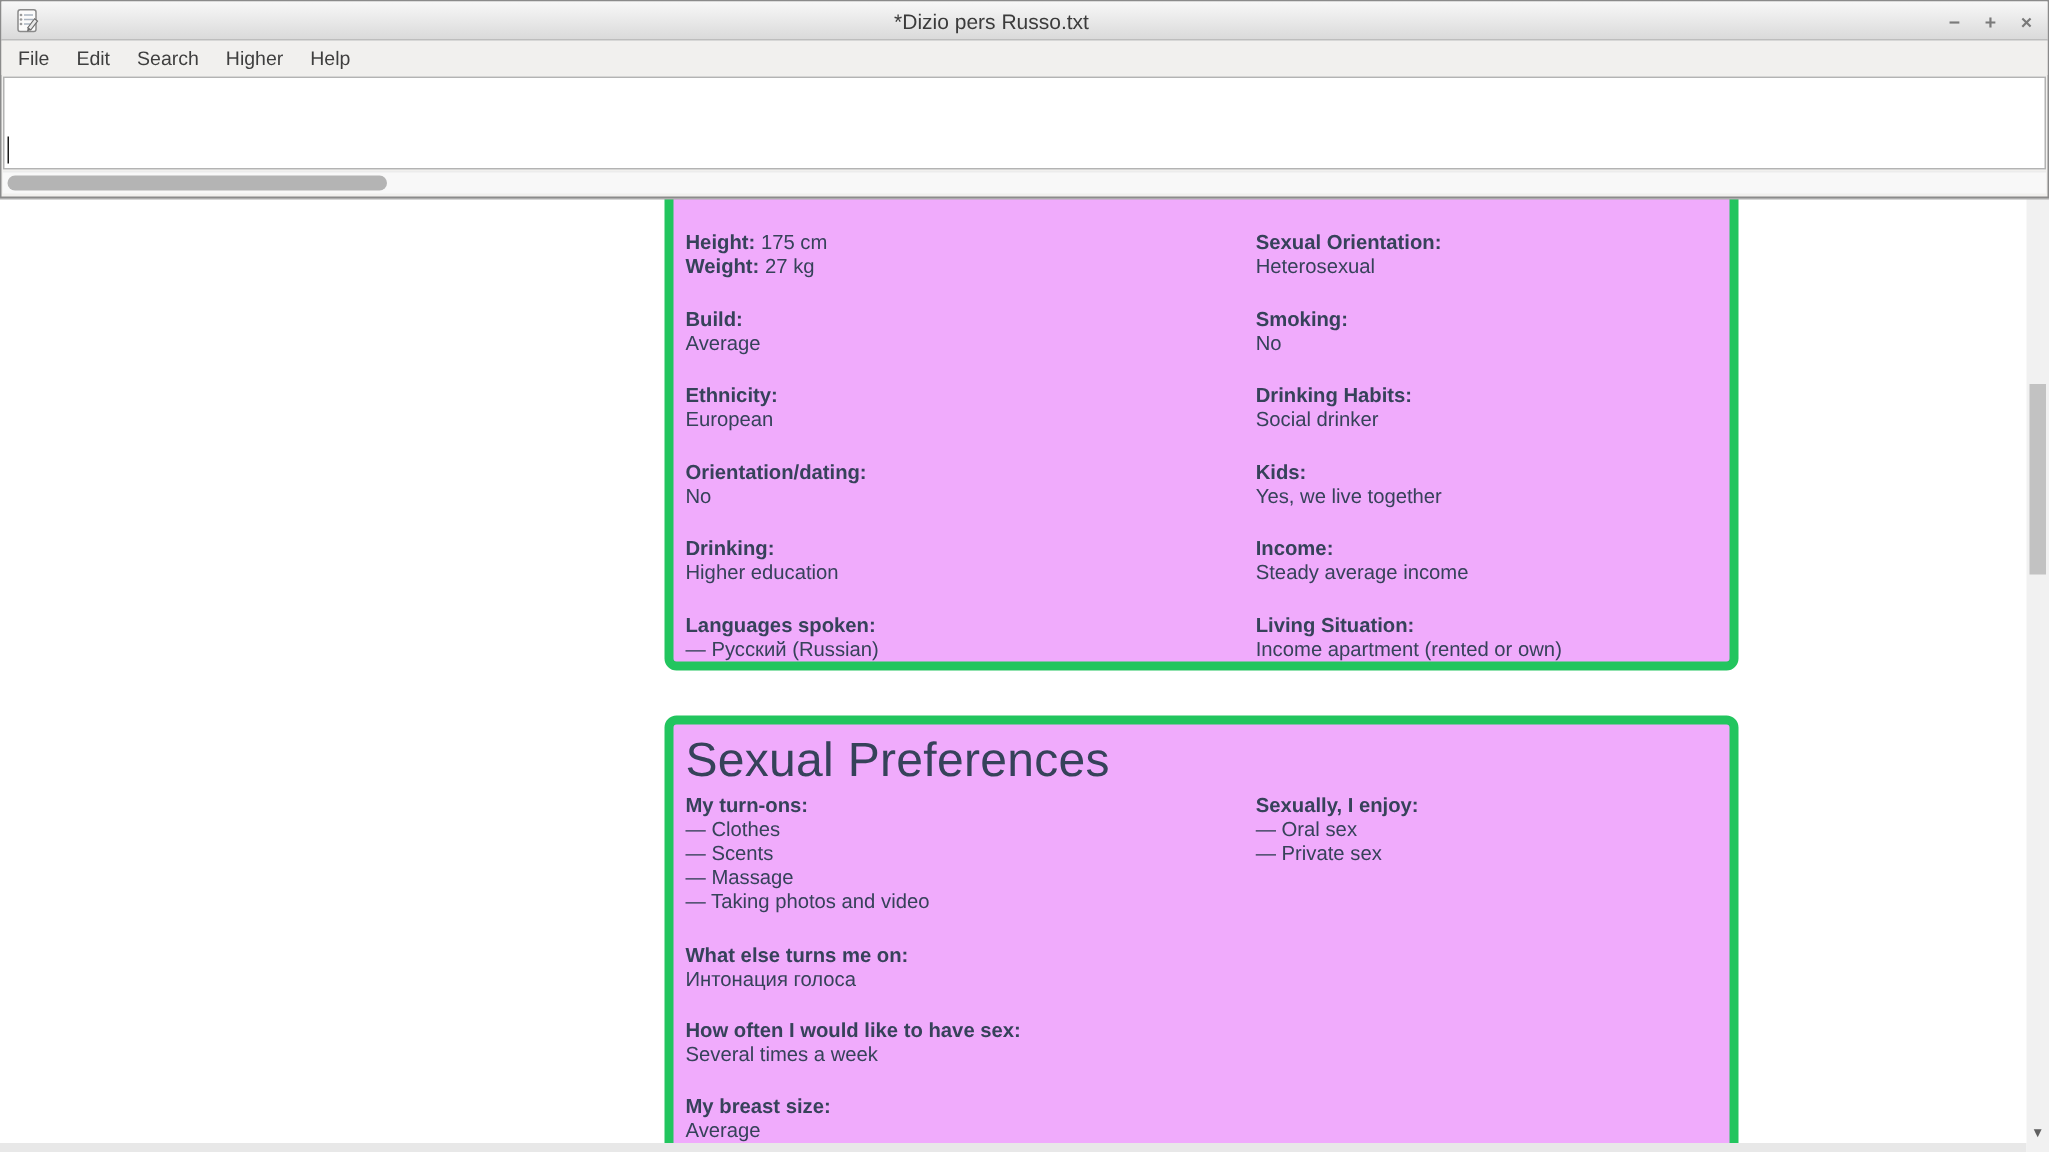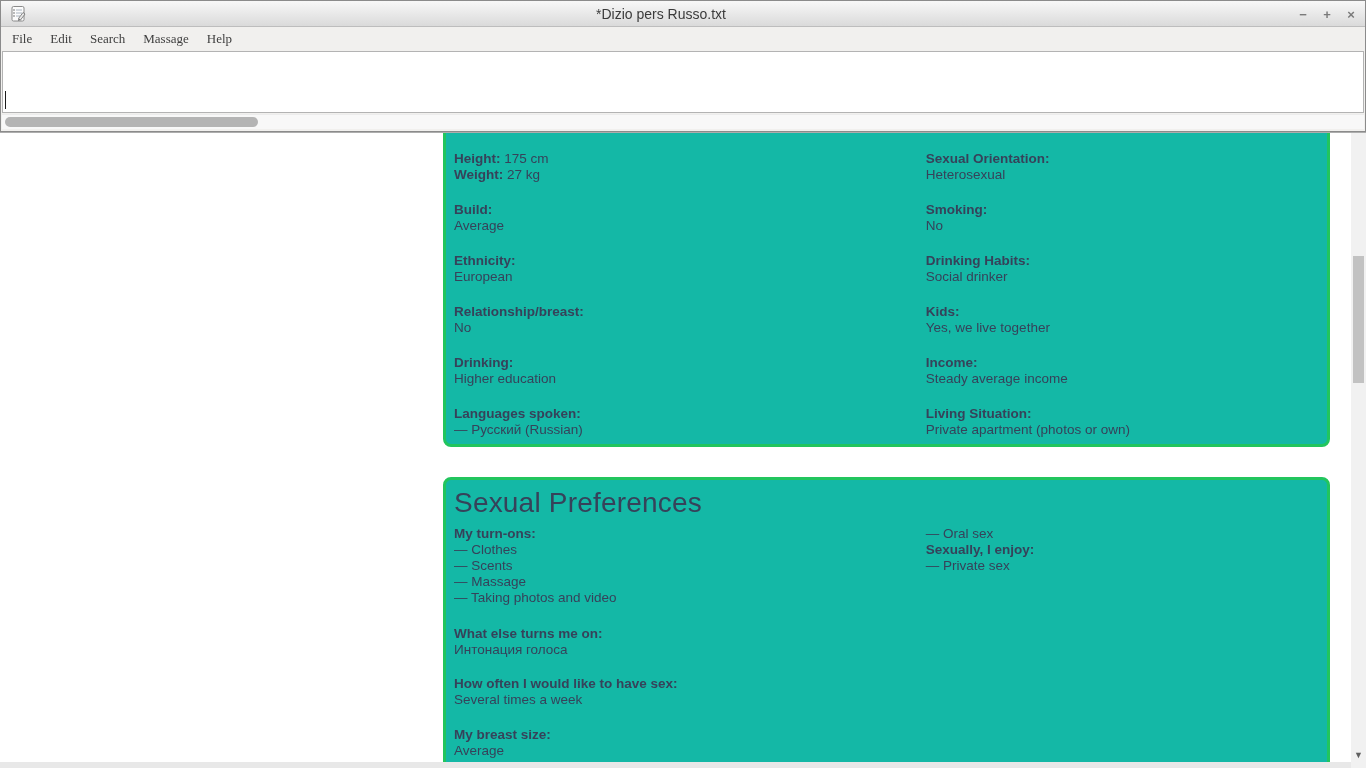--- a/index.html
+++ b/index.html
@@ -2,50 +2,50 @@
 <html><head>
 <meta charset="utf-8">
 <style>
   * { margin:0; padding:0; box-sizing:border-box; }
   html,body { width:1366px; height:768px; }
   body { font-family:"Liberation Sans", sans-serif; background:#ffffff; }
   .screen { position:relative; width:1366px; height:768px; overflow:hidden; background:#ffffff; }
 
   
   .page { position:absolute; inset:0; background:#ffffff; z-index:1; }
-  .card { position:absolute; left:443px; width:887px; background:#14b8a6;
-          border:3px solid #22c55e; border-radius:8px; color:#36425a; }
+  .card { position:absolute; left:443px; width:716px; background:#f0abfc;
+          border:6px solid #22c55e; border-radius:8px; color:#36425a; }
   .card-about { top:100px; height:347px; padding:48px 0 0 8px; }
   .card-pref  { top:477px; height:420px; padding:8px 0 0 8px; }
   .cols { display:flex; }
   .col { width:451px; }
   .col + .col { width:420px;margin-left:41px; }
   .field { margin-bottom:19px; font-size:13.5px; line-height:16px; }
   .field.list-4 { margin-bottom:20px; }
   .field.gap-18 { margin-bottom:18px; }
   .lbl { font-weight:bold; }
   .line { line-height:16px; }
-  .pref-heading { font-size:28px; line-height:30px; font-weight:400; color:#36425a; margin-bottom:8px; letter-spacing:0.2px; }
+  .pref-heading { font-size:32px; line-height:30px; font-weight:400; color:#36425a; margin-bottom:8px; letter-spacing:0.2px; }
 
   
   .vscroll { position:absolute; top:132px; right:0; width:15px; height:636px; background:#f1f1f1; z-index:5; }
   .vthumb { position:absolute; left:2px; top:124px; width:11px; height:127px; background:#c2c2c2; }
   .varrow { position:absolute; left:0; bottom:8px; width:15px; text-align:center; font-size:9px; color:#606060; line-height:9px; }
   .bottom-strip { position:absolute; left:0; bottom:0; width:1351px; height:6px; background:#e8e8e8; z-index:4; }
 
   
   .editor { position:absolute; top:0; left:0; width:1366px; height:132px; z-index:20;
             background:#f1f0ee; border:1px solid #8b8b8b; box-shadow:0 1px 0 #adadad; }
   .titlebar { position:relative; height:26px; background:linear-gradient(to bottom,#f8f8f8,#dadada);
               border-bottom:1px solid #bdbdbd; display:flex; align-items:center; }
   .app-icon { position:absolute; left:8px; top:4px; width:18px; height:18px; }
   .wtitle { position:absolute; left:0; right:44px; text-align:center; font-size:14px; font-weight:normal; color:#3b3b3b; }
   .winbtns { position:absolute; right:8px; top:0; height:26px; display:flex; align-items:center; gap:12px; }
   .winbtn { color:#7a7a7a; font-size:13px; font-weight:bold; width:12px; text-align:center; cursor:default; }
-  .menubar { height:23px; background:#f1f0ee; display:flex; align-items:center; padding-left:2px;font-family:Liberation Serif, serif; }
+  .menubar { height:23px; background:#f1f0ee; display:flex; align-items:center; padding-left:2px; }
   .menu-item { font-size:13px; color:#3f3f3f; padding:3px 9px; }
   .textarea { position:absolute; top:50px; left:1px; right:1px; height:62px; background:#ffffff;
               border:1px solid #b3b3b3; }
   .caret { position:absolute; left:2px; top:39px; width:1px; height:18px; background:#1a1a1a; }
   .hscroll { position:absolute; top:113px; left:1px; right:1px; height:15px; background:#f8f8f8;
              border-top:1px solid #ececec; }
   .hthumb { position:absolute; left:3px; top:2px; width:253px; height:10px; border-radius:5px; background:#b4b4b4; }
 </style>
 </head>
 <body>
@@ -63,21 +63,21 @@
           </div>
           <div class="field">
             <div class="line lbl">Build:</div>
             <div class="line">Average</div>
           </div>
           <div class="field">
             <div class="line lbl">Ethnicity:</div>
             <div class="line">European</div>
           </div>
           <div class="field">
-            <div class="line lbl">Relationship/breast:</div>
+            <div class="line lbl">Orientation/dating:</div>
             <div class="line">No</div>
           </div>
           <div class="field">
             <div class="line lbl">Drinking:</div>
             <div class="line">Higher education</div>
           </div>
           <div class="field">
             <div class="line lbl">Languages spoken:</div>
             <div class="line">— Русский (Russian)</div>
           </div>
@@ -99,21 +99,21 @@
           <div class="field">
             <div class="line lbl">Kids:</div>
             <div class="line">Yes, we live together</div>
           </div>
           <div class="field">
             <div class="line lbl">Income:</div>
             <div class="line">Steady average income</div>
           </div>
           <div class="field">
             <div class="line lbl">Living Situation:</div>
-            <div class="line">Private apartment (photos or own)</div>
+            <div class="line">Income apartment (rented or own)</div>
           </div>
         </div>
       </div>
     </section>
 
     <section class="card card-pref">
       <h2 class="pref-heading">Sexual Preferences</h2>
       <div class="cols">
         <div class="col">
           <div class="field list-4">
@@ -131,22 +131,22 @@
             <div class="line lbl">How often I would like to have sex:</div>
             <div class="line">Several times a week</div>
           </div>
           <div class="field">
             <div class="line lbl">My breast size:</div>
             <div class="line">Average</div>
           </div>
         </div>
         <div class="col">
           <div class="field">
+            <div class="line lbl">Sexually, I enjoy:</div>
             <div class="line">— Oral sex</div>
-            <div class="line lbl">Sexually, I enjoy:</div>
             <div class="line">— Private sex</div>
           </div>
         </div>
       </div>
     </section>
   </div>
 
   <div class="vscroll">
     <div class="vthumb"></div>
     <div class="varrow">▼</div>
@@ -172,21 +172,21 @@
       <span class="winbtns">
         <span class="winbtn">−</span>
         <span class="winbtn">+</span>
         <span class="winbtn">×</span>
       </span>
     </div>
     <div class="menubar">
       <span class="menu-item">File</span>
       <span class="menu-item">Edit</span>
       <span class="menu-item">Search</span>
-      <span class="menu-item">Massage</span>
+      <span class="menu-item">Higher</span>
       <span class="menu-item">Help</span>
     </div>
     <div class="textarea">
       <div class="caret"></div>
     </div>
     <div class="hscroll">
       <div class="hthumb"></div>
     </div>
   </div>
 

